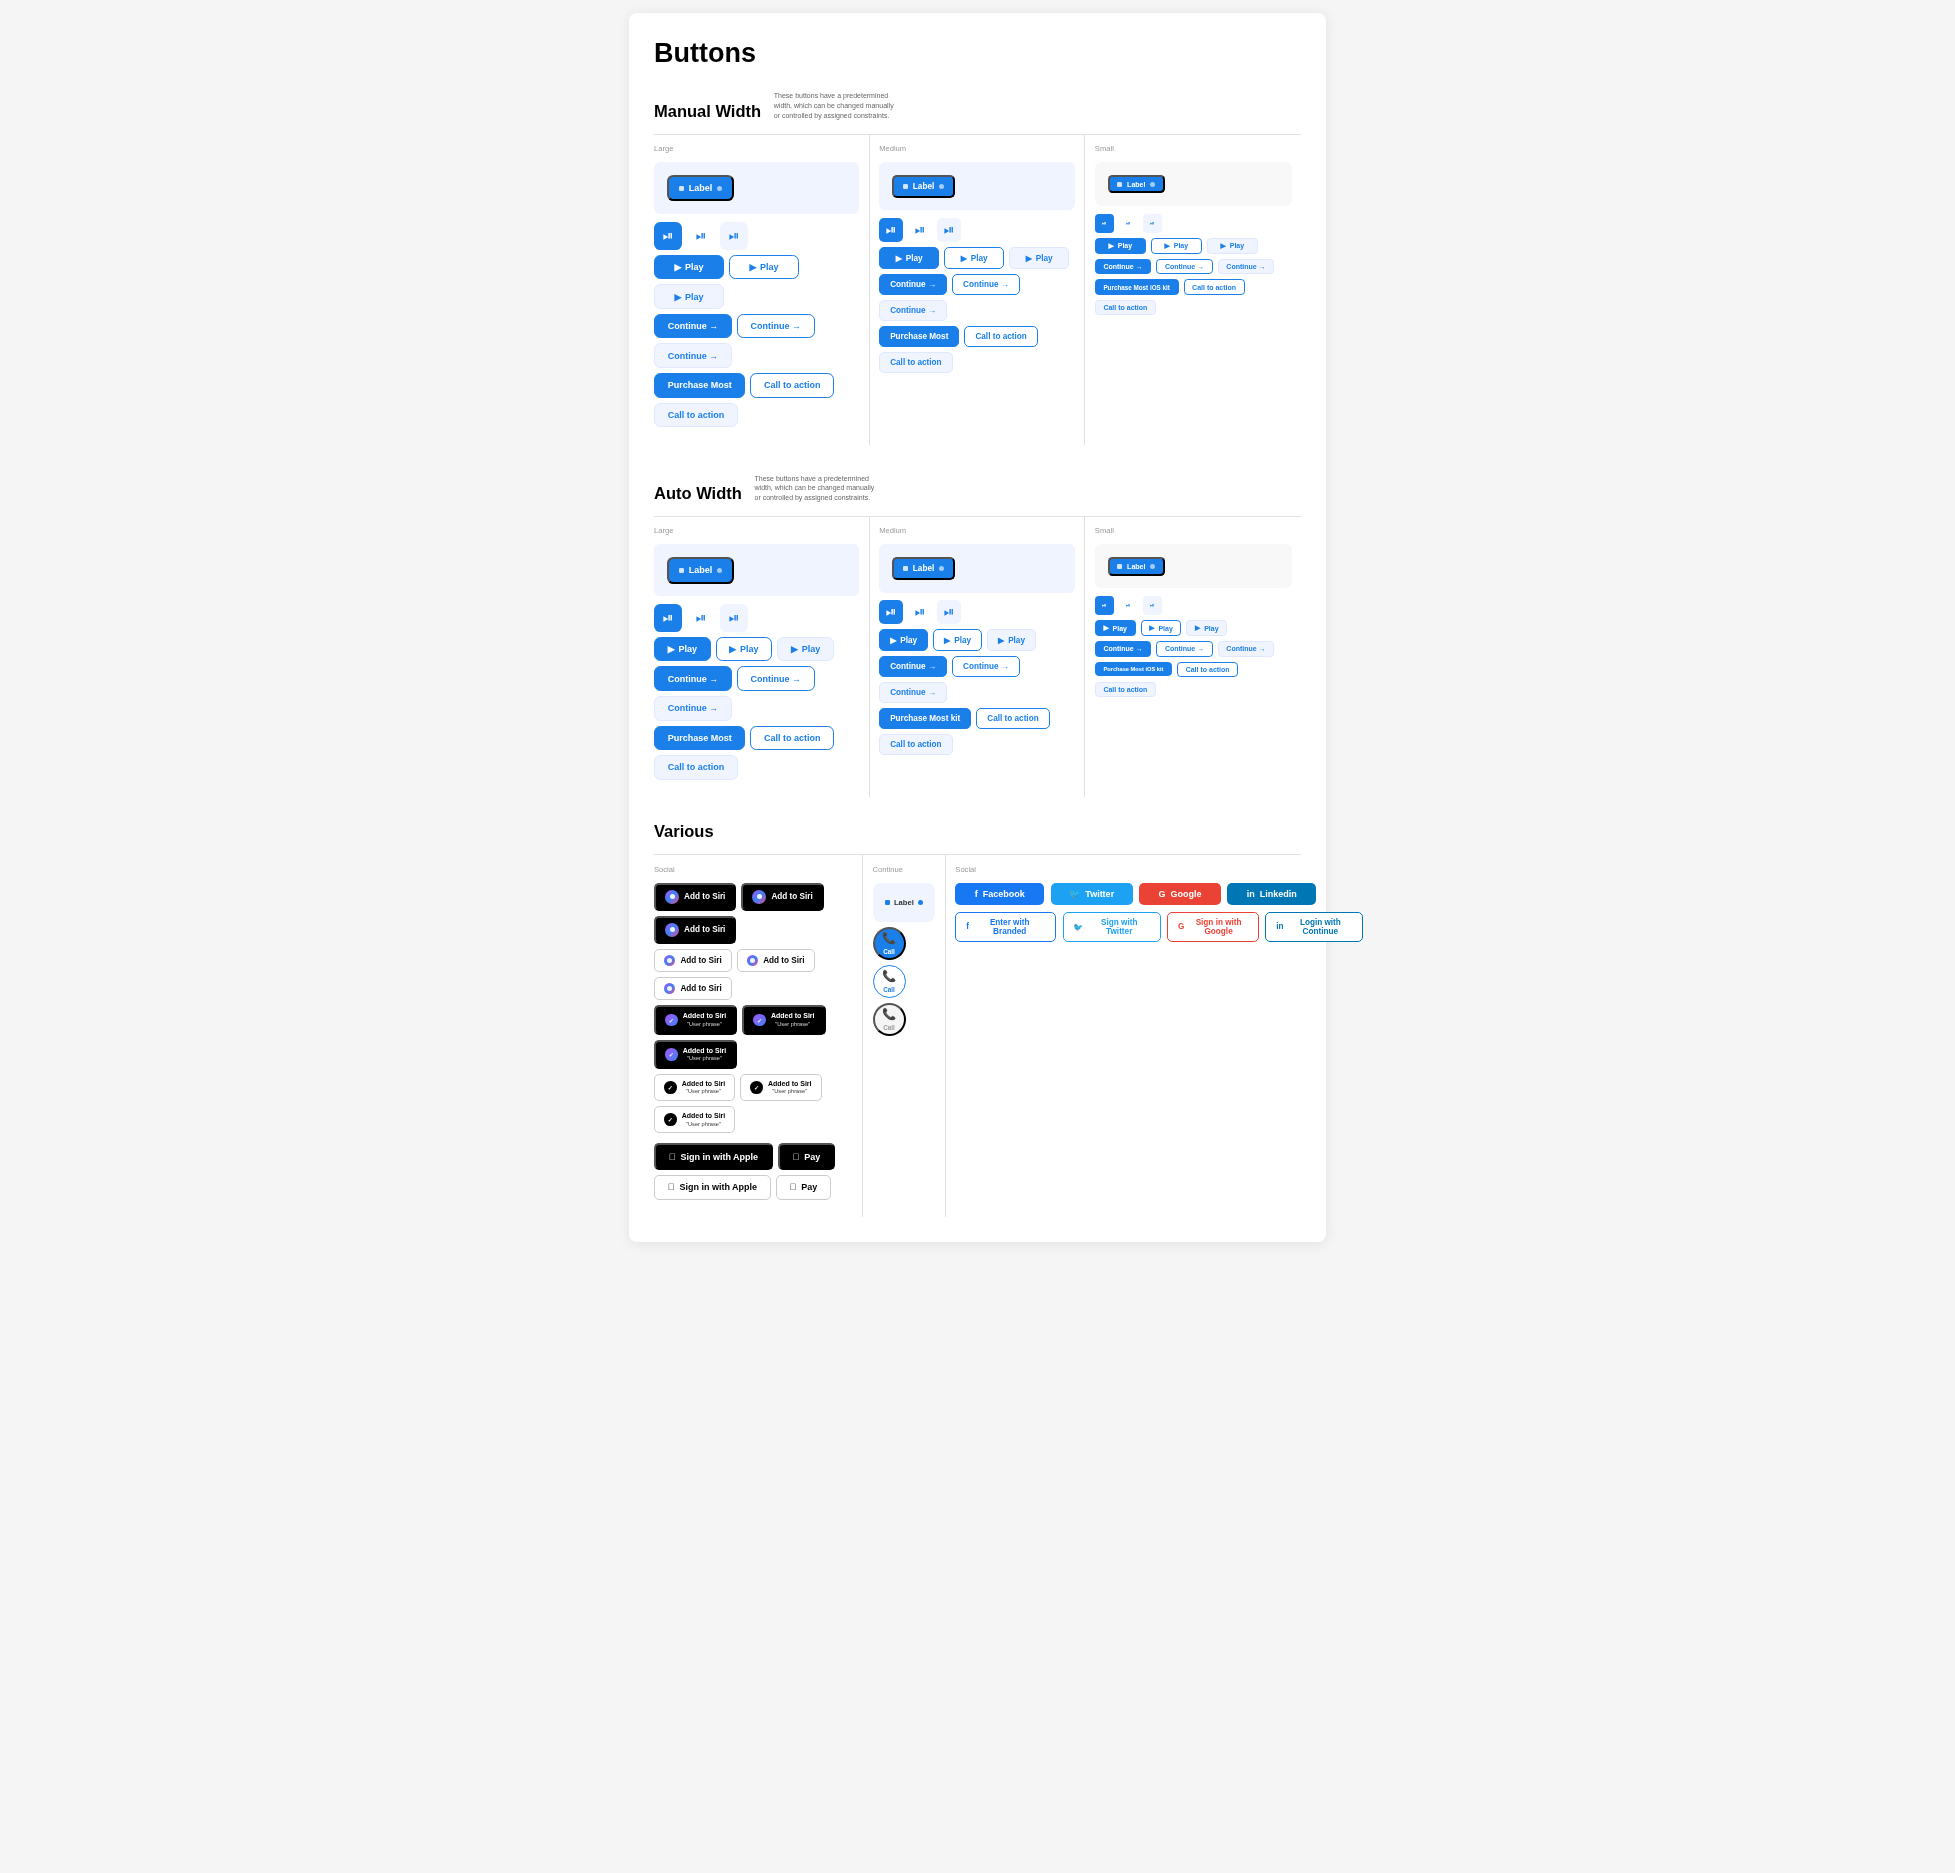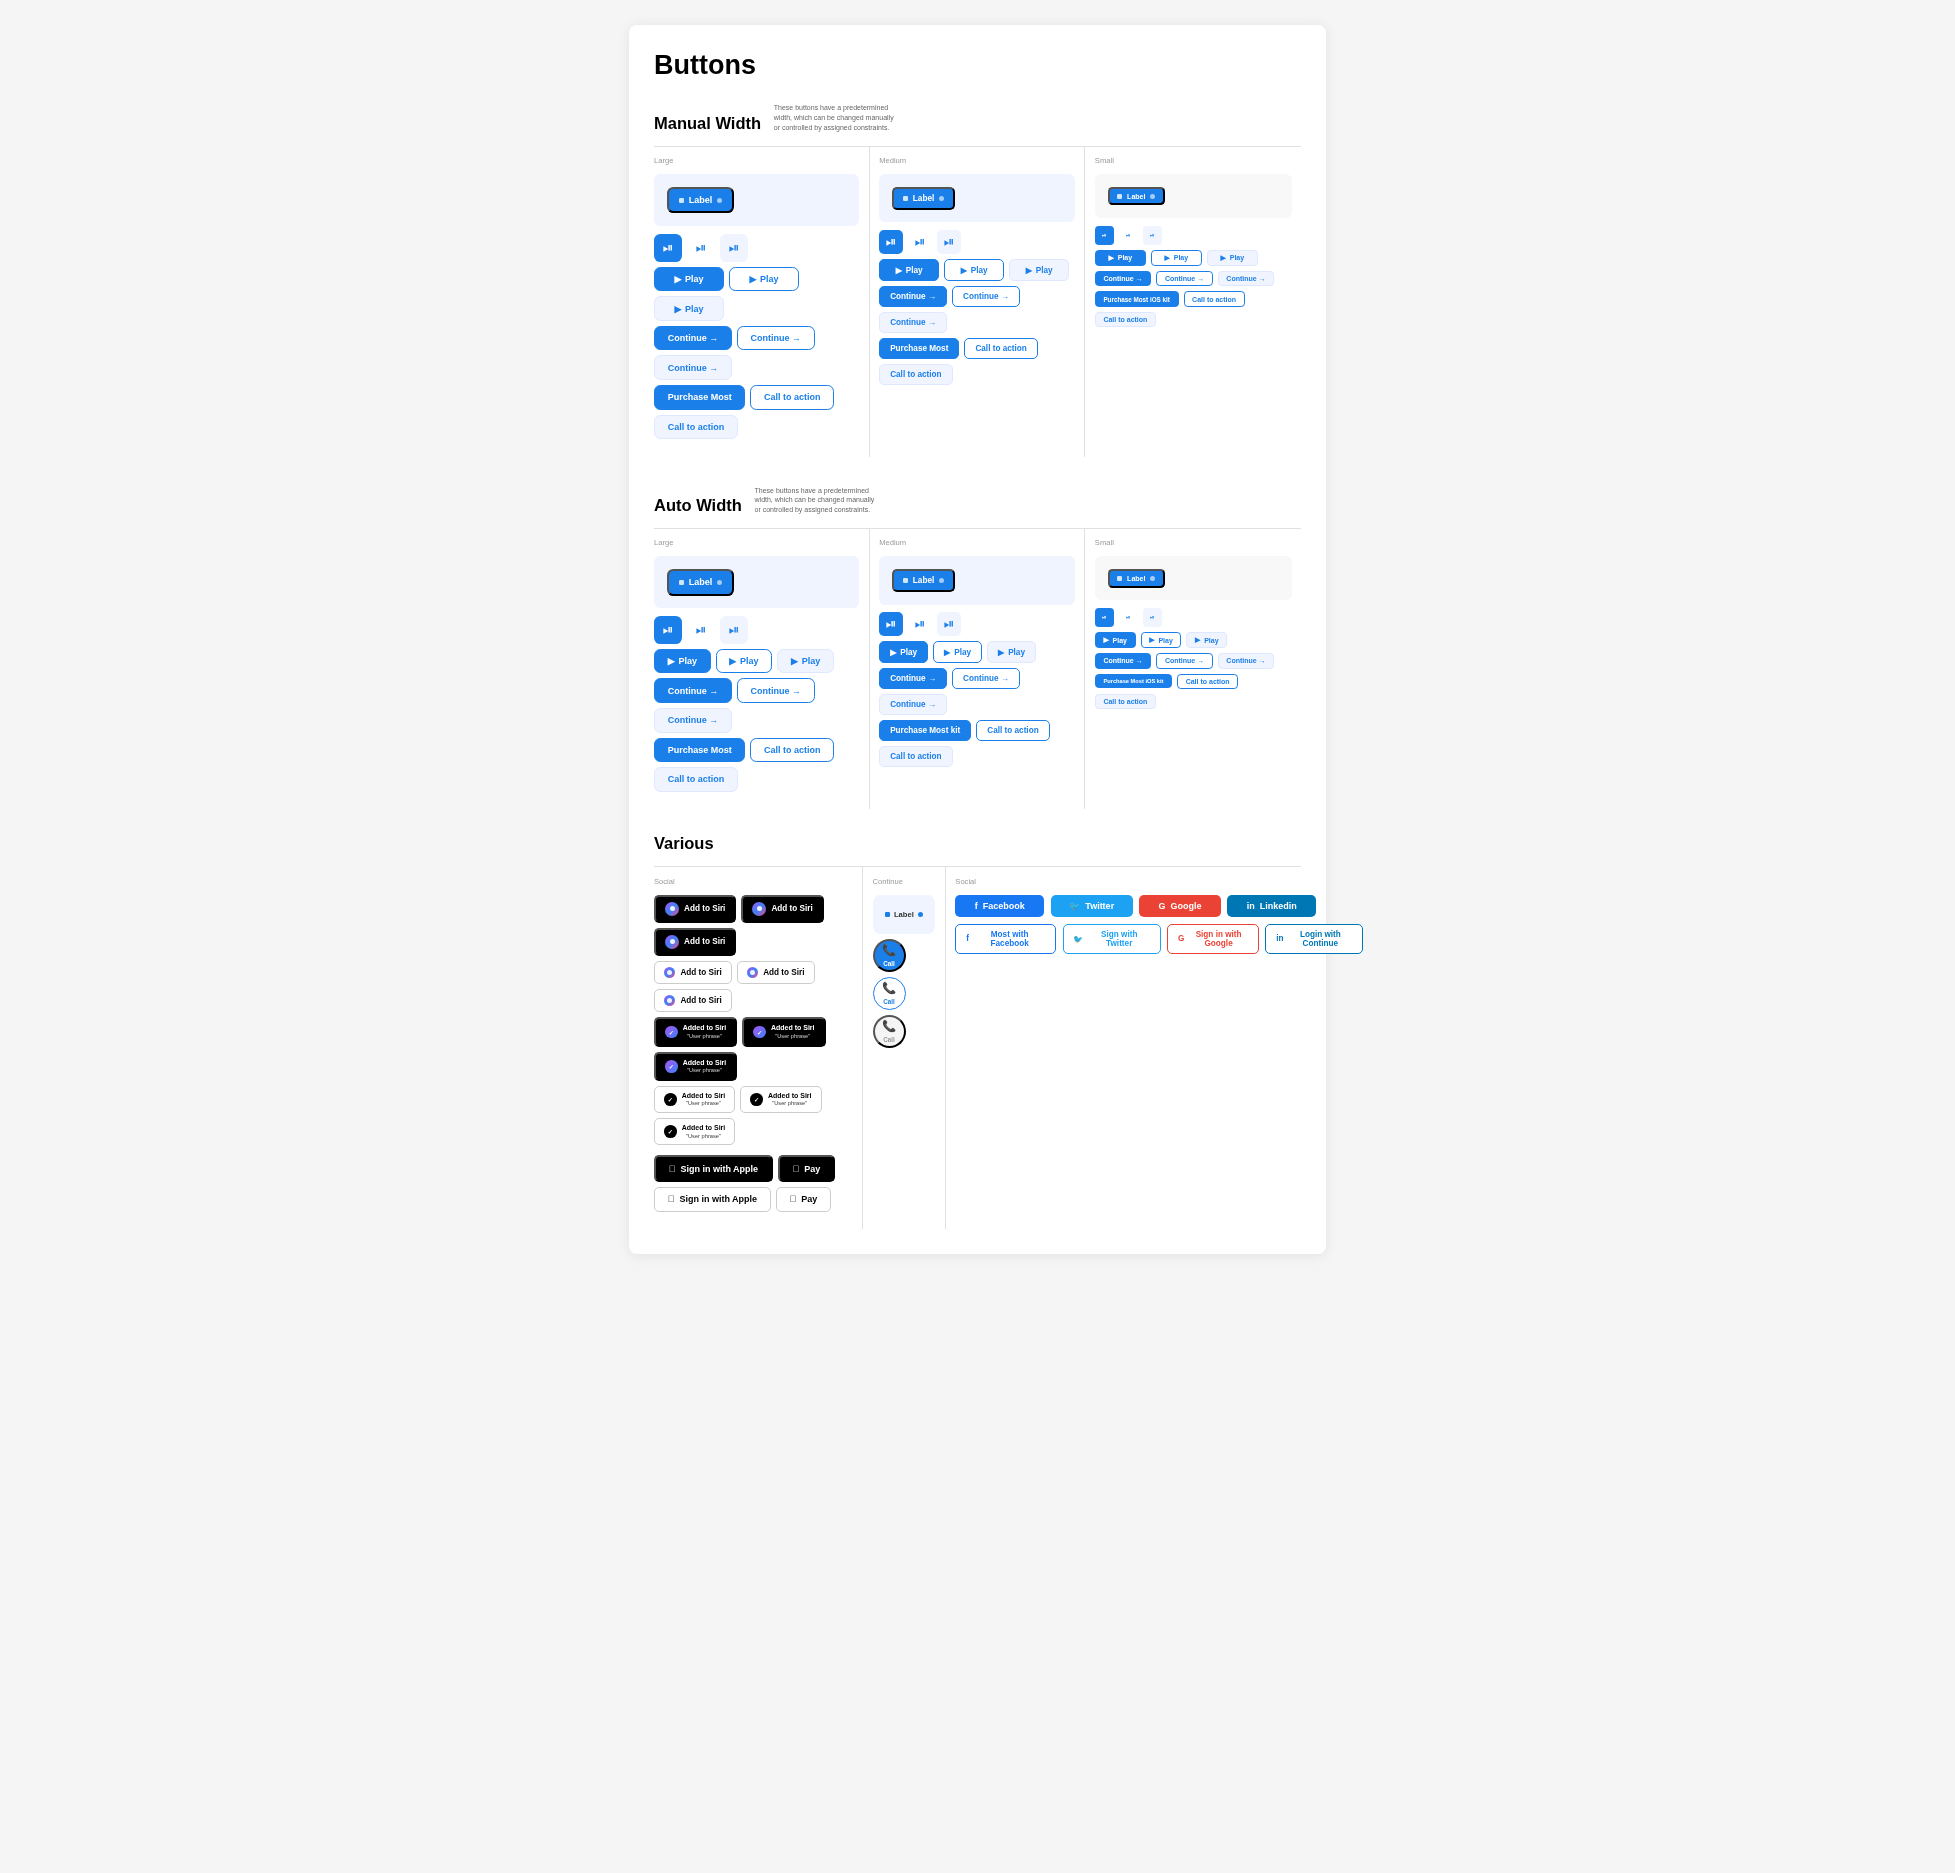--- a/index.html
+++ b/index.html
@@ -6,21 +6,21 @@
     body {
       font-family: -apple-system, BlinkMacSystemFont, 'Segoe UI', sans-serif;
       background: #f5f5f5;
       padding: 12.7px;
     }
     .page {
       background: #fff;
       border-radius: 7.6px;
       padding: 25px;
       max-width: 697px;
-      margin: 12px auto;
+      margin: 0 auto;
       box-shadow: 0 1.3px 12.7px rgba(0,0,0,0.08);
     }
     .page-title {
       font-size: 27px;
       font-weight: 800;
       color: #000;
       margin-bottom: 19px;
     }
     .section-header {
       display: flex;
@@ -936,21 +936,21 @@
               <span>Google</span>
             </button>
             <button class="li-btn">
               <span>in</span>
               <span>Linkedin</span>
             </button>
           </div>
           <div class="social-row">
             <button class="fb-outline">
               <span>f</span>
-              <span>Most with Facebook</span>
+              <span>Enter with Branded</span>
             </button>
             <button class="tw-outline">
               <span>🐦</span>
               <span>Sign with Twitter</span>
             </button>
             <button class="gg-outline">
               <span>G</span>
               <span>Sign in with Google</span>
             </button>
             <button class="li-outline">

